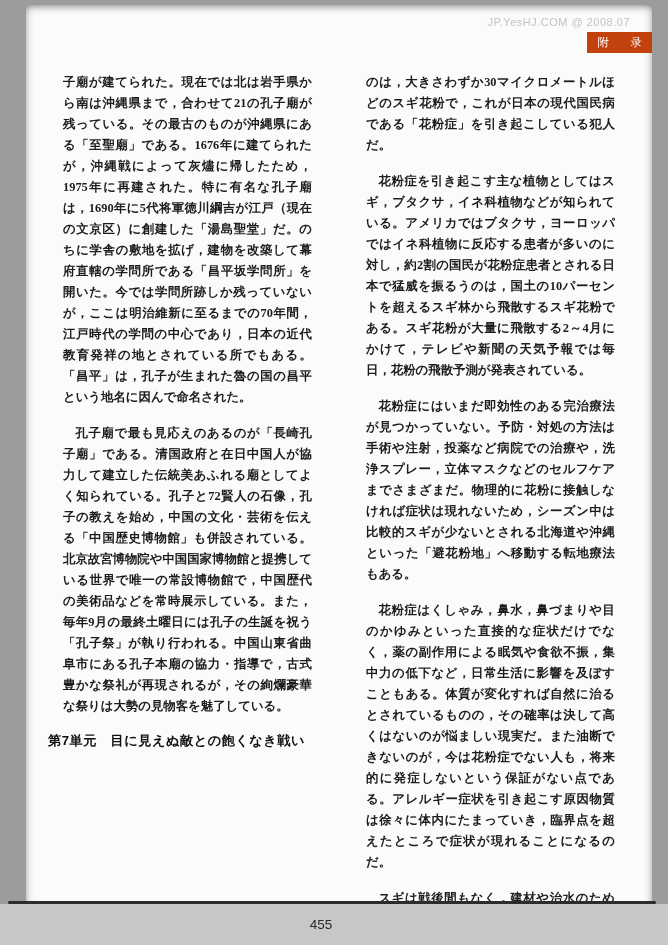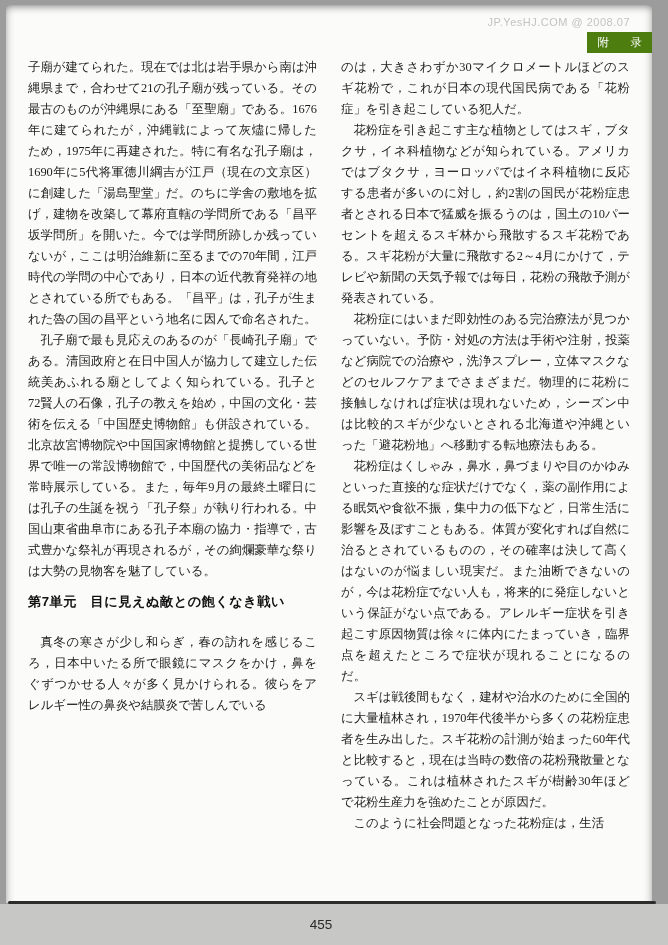--- a/index.html
+++ b/index.html
@@ -4,50 +4,50 @@
 <style>
   html,body{margin:0;padding:0;}
   body{
     width:668px;height:945px;
     position:relative;overflow:hidden;
     background:#989898;
     font-family:"Liberation Serif","DejaVu Serif",serif;
   }
   .canvas{position:absolute;inset:0;background:#9c9c9c;}
   .page{
-    position:absolute;left:6px;right:16px;top:5px;height:898px;
+    position:absolute;left:26px;right:16px;top:5px;height:898px;
     background:#fbfbfa;
     box-shadow:
       inset 0 7px 9px -6px rgba(0,0,0,.5),
       inset 7px 0 9px -7px rgba(0,0,0,.32),
       inset -7px 0 9px -7px rgba(0,0,0,.32);
     overflow:hidden;
     padding-left:20px;
   }
   .watermark{
     position:absolute;top:11px;right:22px;
     font-family:"Liberation Sans","DejaVu Sans",sans-serif;
     font-size:11px;color:#c3c3c3;letter-spacing:.5px;
   }
   .tab{
     position:absolute;top:27px;right:0;
-    background:#4d7c0f;color:#ffffff;
+    background:#c2410c;color:#ffffff;
     font-family:"Liberation Sans","DejaVu Sans",sans-serif;
     font-size:11.5px;letter-spacing:5px;
     padding:3px 5px 3px 11px;
   }
   .columns{
     position:absolute;left:22px;right:22px;top:52px;bottom:8px;
     display:flex;gap:24px;
   }
   .col{flex:1;min-width:0;}
   .para{
-    margin:0;
+    margin:15px;
     font-size:12.4px;line-height:21px;color:#1c1c1c;
-    text-align:justify;text-indent:1em;
+    text-align:justify;text-indent:1em;font-weight:bold;
   }
   .para.no-indent{text-indent:0;}
   .heading{
     margin:11px 0 21px;
     font-family:"Liberation Sans","DejaVu Sans",sans-serif;
     font-size:13.2px;font-weight:bold;color:#101010;
     letter-spacing:.5px;
   }
   .edge-line{
     position:absolute;left:8px;right:12px;top:901px;height:3px;
@@ -73,21 +73,20 @@
     <div class="watermark">JP.YesHJ.COM @ 2008.07</div>
 
     <div class="tab">附　录</div>
 
     <div class="columns">
 
       <div class="col">
         <p class="para no-indent">子廟が建てられた。現在では北は岩手県から南は沖縄県まで，合わせて21の孔子廟が残っている。その最古のものが沖縄県にある「至聖廟」である。1676年に建てられたが，沖縄戦によって灰燼に帰したため，1975年に再建された。特に有名な孔子廟は，1690年に5代将軍徳川綱吉が江戸（現在の文京区）に創建した「湯島聖堂」だ。のちに学舎の敷地を拡げ，建物を改築して幕府直轄の学問所である「昌平坂学問所」を開いた。今では学問所跡しか残っていないが，ここは明治維新に至るまでの70年間，江戸時代の学問の中心であり，日本の近代教育発祥の地とされている所でもある。「昌平」は，孔子が生まれた魯の国の昌平という地名に因んで命名された。</p>
         <p class="para">孔子廟で最も見応えのあるのが「長崎孔子廟」である。清国政府と在日中国人が協力して建立した伝統美あふれる廟としてよく知られている。孔子と72賢人の石像，孔子の教えを始め，中国の文化・芸術を伝える「中国歴史博物館」も併設されている。北京故宮博物院や中国国家博物館と提携している世界で唯一の常設博物館で，中国歴代の美術品などを常時展示している。また，毎年9月の最終土曜日には孔子の生誕を祝う「孔子祭」が執り行われる。中国山東省曲阜市にある孔子本廟の協力・指導で，古式豊かな祭礼が再現されるが，その絢爛豪華な祭りは大勢の見物客を魅了している。</p>
         <h2 class="heading">第7単元　目に見えぬ敵との飽くなき戦い</h2>
-        <p class="para">真冬の寒さが少し和らぎ，春の訪れを感じるころ，日本中いたる所で眼鏡にマスクをかけ，鼻をぐずつかせる人々が多く見かけられる。彼らをアレルギー性の鼻炎や結膜炎で苦しんでいる</p>
       </div>
 
       <div class="col">
         <p class="para no-indent">のは，大きさわずか30マイクロメートルほどのスギ花粉で，これが日本の現代国民病である「花粉症」を引き起こしている犯人だ。</p>
         <p class="para">花粉症を引き起こす主な植物としてはスギ，ブタクサ，イネ科植物などが知られている。アメリカではブタクサ，ヨーロッパではイネ科植物に反応する患者が多いのに対し，約2割の国民が花粉症患者とされる日本で猛威を振るうのは，国土の10パーセントを超えるスギ林から飛散するスギ花粉である。スギ花粉が大量に飛散する2～4月にかけて，テレビや新聞の天気予報では毎日，花粉の飛散予測が発表されている。</p>
         <p class="para">花粉症にはいまだ即効性のある完治療法が見つかっていない。予防・対処の方法は手術や注射，投薬など病院での治療や，洗浄スプレー，立体マスクなどのセルフケアまでさまざまだ。物理的に花粉に接触しなければ症状は現れないため，シーズン中は比較的スギが少ないとされる北海道や沖縄といった「避花粉地」へ移動する転地療法もある。</p>
         <p class="para">花粉症はくしゃみ，鼻水，鼻づまりや目のかゆみといった直接的な症状だけでなく，薬の副作用による眠気や食欲不振，集中力の低下など，日常生活に影響を及ぼすこともある。体質が変化すれば自然に治るとされているものの，その確率は決して高くはないのが悩ましい現実だ。また油断できないのが，今は花粉症でない人も，将来的に発症しないという保証がない点である。アレルギー症状を引き起こす原因物質は徐々に体内にたまっていき，臨界点を超えたところで症状が現れることになるのだ。</p>
         <p class="para">スギは戦後間もなく，建材や治水のために全国的に大量植林され，1970年代後半から多くの花粉症患者を生み出した。スギ花粉の計測が始まった60年代と比較すると，現在は当時の数倍の花粉飛散量となっている。これは植林されたスギが樹齢30年ほどで花粉生産力を強めたことが原因だ。</p>
         <p class="para">このように社会問題となった花粉症は，生活</p>
       </div>

